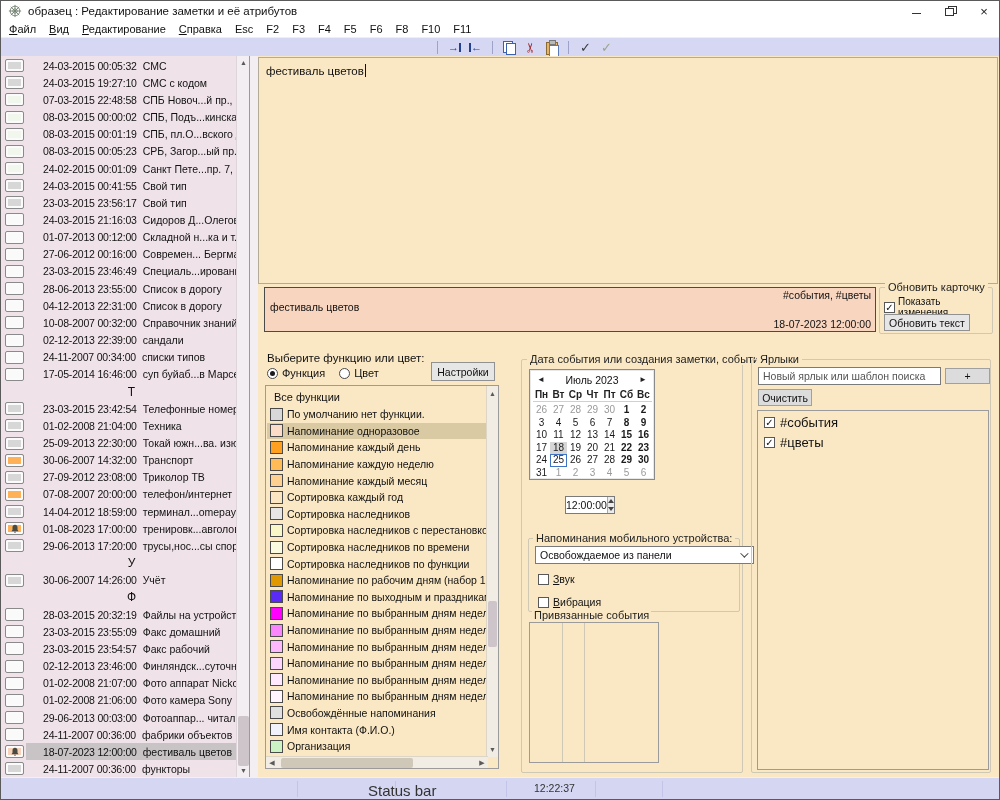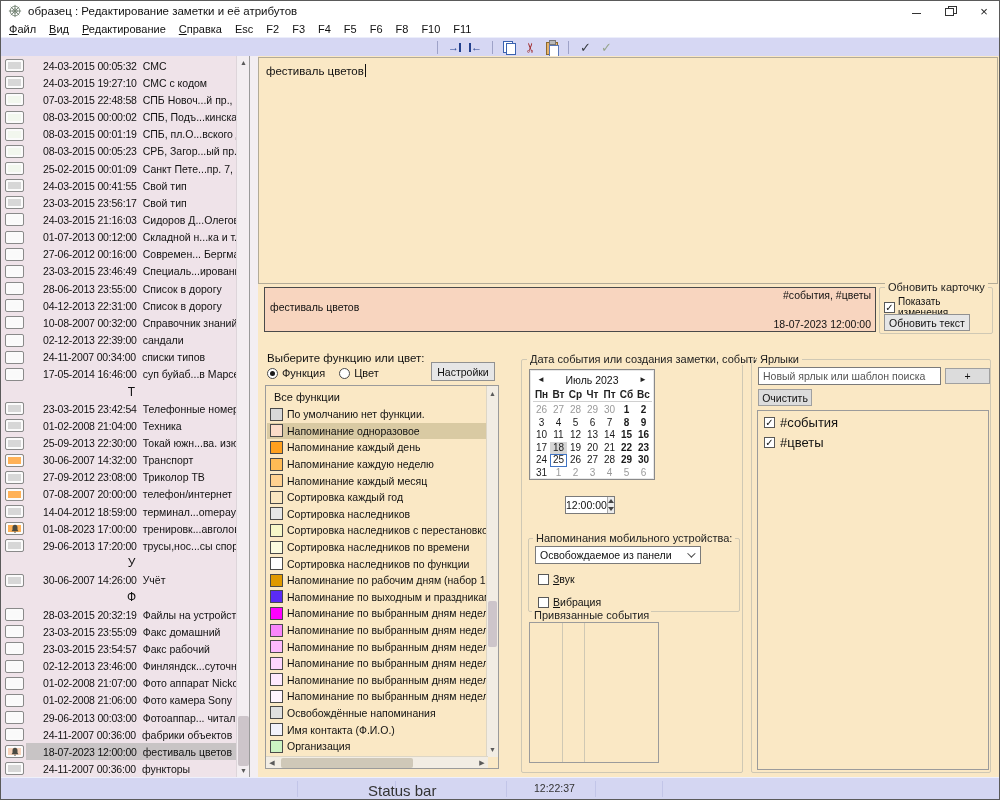--- a/index.html
+++ b/index.html
@@ -119,21 +119,21 @@
   .ctoday{box-shadow:inset 0 0 0 1px #3f74c4;}
   .spinner{position:absolute;left:43px;top:136px;width:50px;height:18px;background:#fff;border:1px solid #7a7a7a;display:flex;align-items:center;}
   .spval{flex:1;text-align:center;font-size:10.5px;color:#111;}
   .spbtns{width:11px;height:100%;border-left:1px solid #aaa;display:flex;flex-direction:column;}
   .spb{flex:1;background:#ececec;display:flex;align-items:center;justify-content:center;cursor:pointer;}
   .spb::after{content:"";border-left:3px solid transparent;border-right:3px solid transparent;}
   .spup::after{border-bottom:4px solid #444;}
   .spdn::after{border-top:4px solid #444;}
   .mobgrp{position:absolute;left:6px;top:178px;width:212px;height:74px;border:1px solid #cfc8b4;border-radius:2px;}
   .mobgrp .glabel{top:-7px;left:4px;text-align:right;}
-  .dd{position:absolute;left:6px;top:7px;width:166px;height:18px;background:#fff;border:1px solid #7a7a7a;display:flex;align-items:center;font-size:10.5px;color:#111;padding-left:4px;cursor:pointer;}
+  .dd{position:absolute;left:6px;top:7px;width:219px;height:18px;background:#fff;border:1px solid #7a7a7a;display:flex;align-items:center;font-size:10.5px;color:#111;padding-left:4px;cursor:pointer;}
   .chev{margin-left:auto;margin-right:7px;width:6px;height:6px;border-right:1.5px solid #444;border-bottom:1.5px solid #444;transform:rotate(45deg) translateY(-2px);}
   .mobcb{position:absolute;left:9px;display:flex;align-items:center;font-size:10.5px;color:#111;cursor:pointer;}
   .mobcb .lbl{margin-left:4px;display:inline-block;}
   .linkedlbl{position:absolute;left:10px;top:249px;font-size:11px;color:#222;background:#fae8c5;padding:0 2px;}
   .linkedtbl{position:absolute;left:7px;top:262px;width:130px;height:141px;background:#fae8c5;border:1px solid #9b9b9b;}
   .lcol{position:absolute;top:0;width:1px;height:100%;background:#cfc8b4;}
 
   
   .taggrp{left:750px;top:358px;width:240px;height:414px;}
   .taginput{position:absolute;left:6px;top:7px;width:183px;height:18px;background:#fff;border:1px solid #7a7a7a;font-size:10.5px;color:#111;padding:0 4px;outline:none;}
@@ -273,21 +273,21 @@
         <div class="lrow">
           <span class="lcb lcb-light"></span>
           <span class="ltxt">
             <span class="ldate">08-03-2015 00:05:23</span>
             <span class="llbl">СРБ, Загор...ый пр. 30</span>
           </span>
         </div>
         <div class="lrow">
           <span class="lcb lcb-light"></span>
           <span class="ltxt">
-            <span class="ldate">25-02-2015 00:01:09</span>
+            <span class="ldate">24-02-2015 00:01:09</span>
             <span class="llbl">Санкт Пете...пр. 7, 151</span>
           </span>
         </div>
         <div class="lrow">
           <span class="lcb lcb-gray"></span>
           <span class="ltxt">
             <span class="ldate">24-03-2015 00:41:55</span>
             <span class="llbl">Свой тип</span>
           </span>
         </div>

